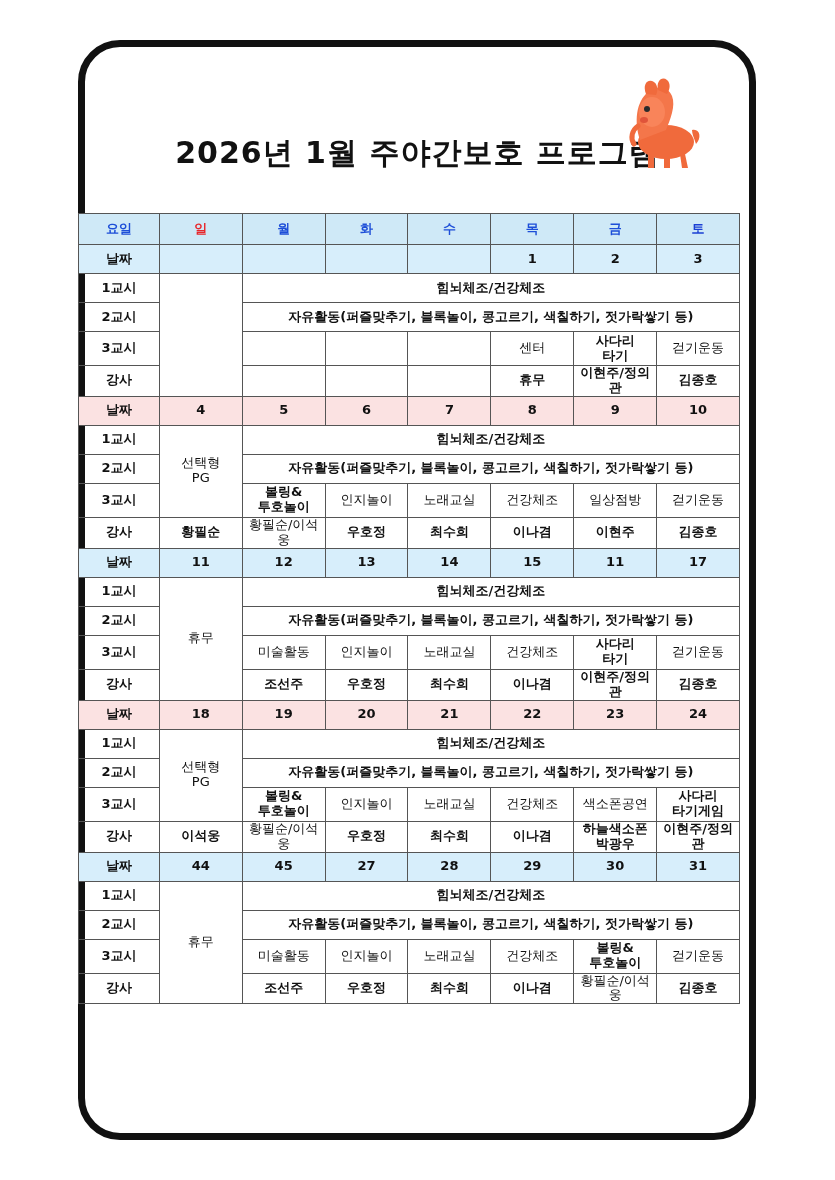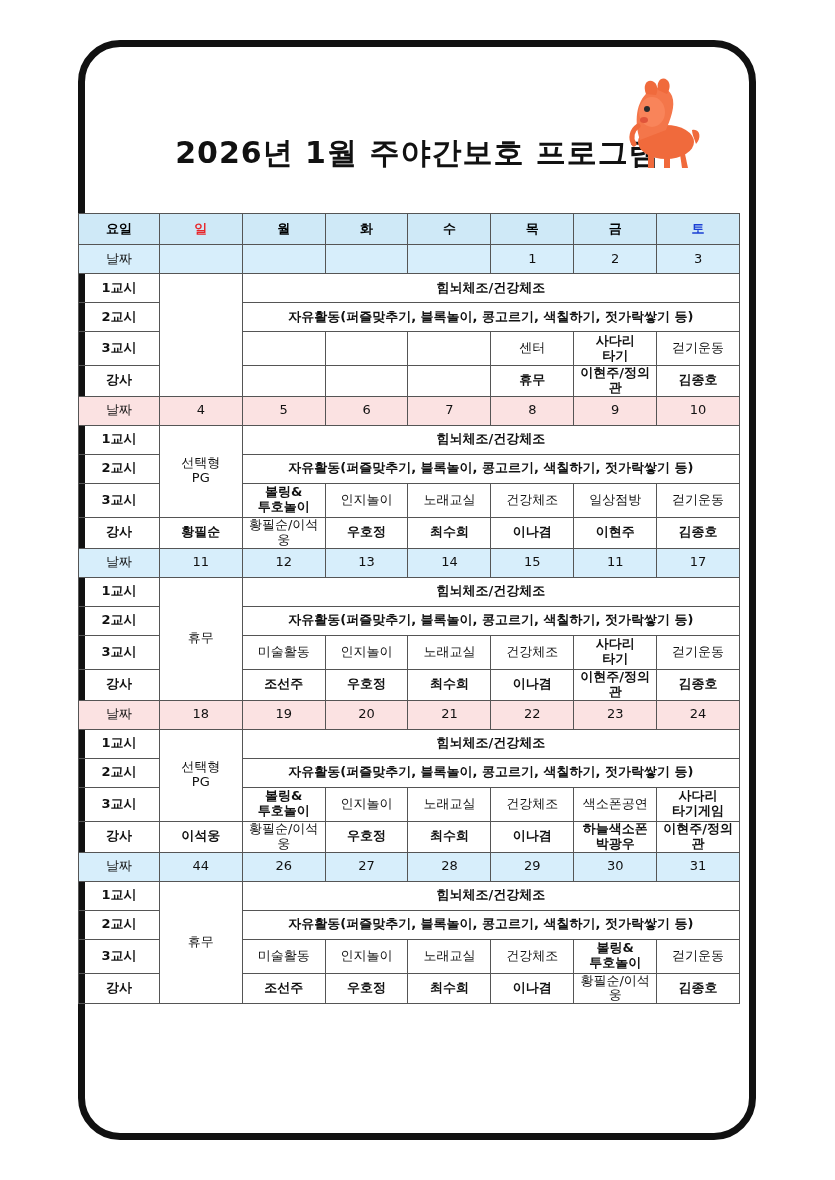--- a/index.html
+++ b/index.html
@@ -83,27 +83,27 @@
   col.c7 { width: 82px; }
 
   .hdr {
     background: #cfe9f7;
     font-weight: bold;
     height: 30px;
     font-size: 15px;
   }
   .hdr.red { color: #e8262b; }
   .hdr.blue { color: #1a3fd4; }
-  .hdr.black { color: #000000; }
+  .hdr.black { color: #1d4ed8; }
 
   .daterow-blue { background: #d7eefb; }
   .daterow-pink { background: #fbe2e2; }
   .daterow td {
     height: 28px;
-    font-weight: normal;
+    font-weight: bold;
     font-size: 15px;
   }
   .lbl {
     font-weight: bold;
     font-size: 14px;
   }
   .num-red { color: #e8262b; }
   .num-blue { color: #1a3fd4; }
   .num-black { color: #111111; }
 
@@ -343,21 +343,21 @@
       <td class="teacher">최수희</td>
       <td class="teacher">이나겸</td>
       <td class="teacher-xs"><span style="white-space:pre-line">하늘색소폰
 박광우</span></td>
       <td class="teacher-xs">이현주/정의관</td>
     </tr>
 
     <tr class="daterow daterow-blue">
       <td class="lbl">날짜</td>
       <td class="num-red">44</td>
-      <td class="num-black">26</td>
+      <td class="num-black">45</td>
       <td class="num-black">27</td>
       <td class="num-black">28</td>
       <td class="num-black">29</td>
       <td class="num-black">30</td>
       <td class="num-blue">31</td>
     </tr>
     <tr class="rowh">
       <td class="lbl">1교시</td>
       <td rowspan="4" class="cellbold red-txt"><span style="white-space:pre-line">휴무</span></td>
       <td class="span-txt" colspan="6">힘뇌체조/건강체조</td>

